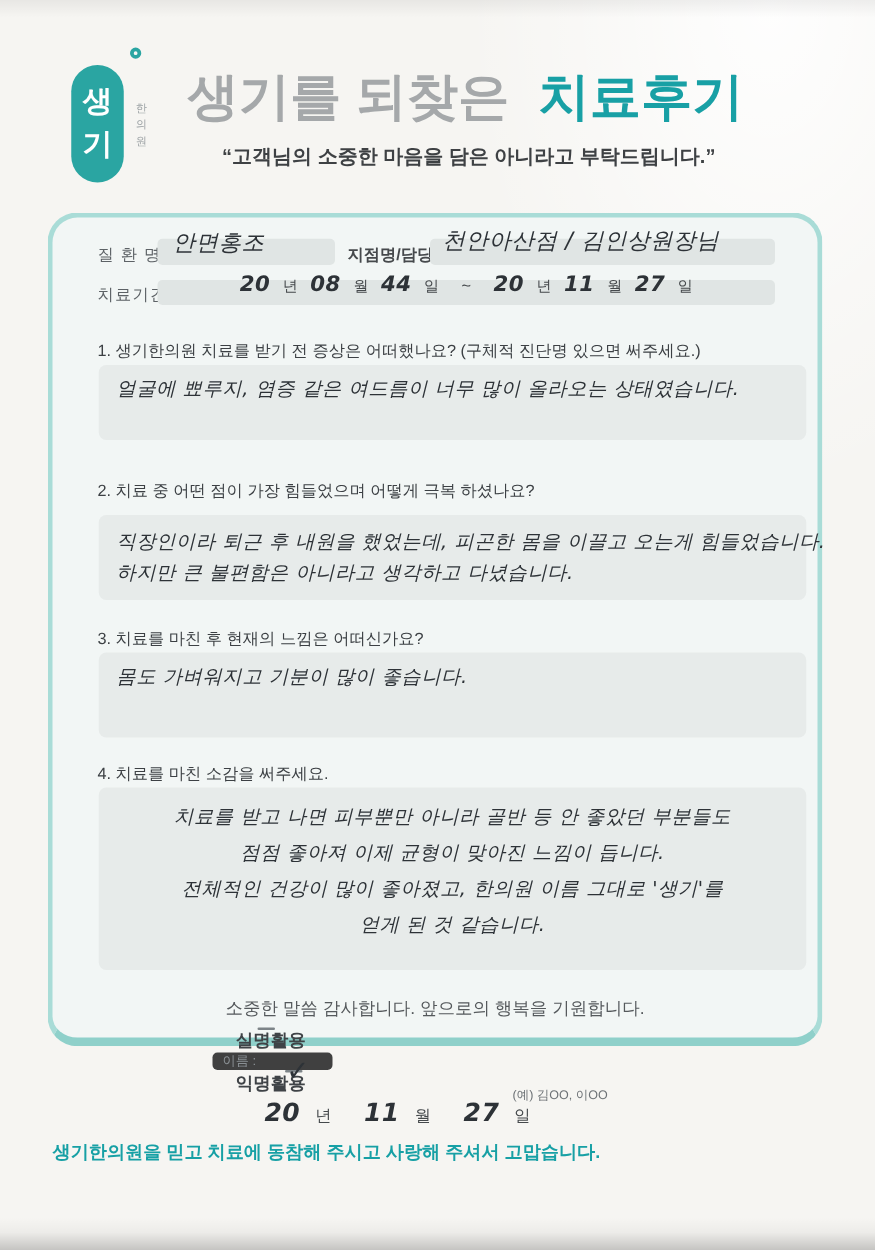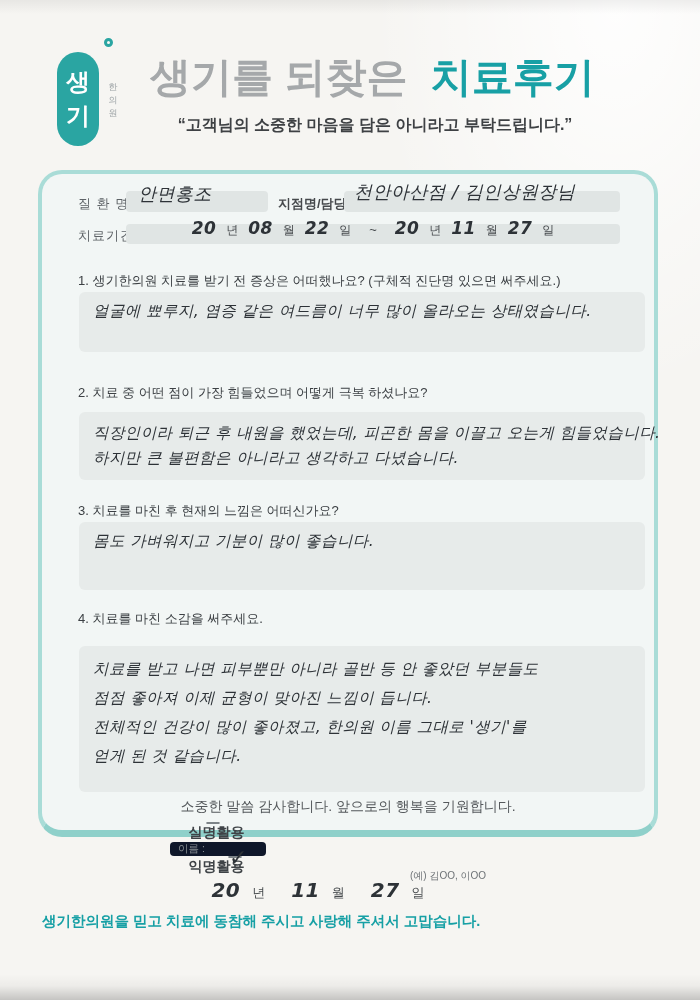--- a/index.html
+++ b/index.html
@@ -77,21 +77,21 @@
 
   .consent-row {
     position:absolute; left:118px; top:648px; height:24px;
     display:flex; align-items:center;flex-direction:column;
   }
   .checkbox { width:14px; height:14px; border:1.6px solid #7d8488;
               border-radius:2px; position:relative; background:transparent; }
   .checkmark { position:absolute; left:0px; top:-12px; font-size:22px;
                font-weight:bold; }
   .consent-label { font-size:14px; font-weight:bold; color:#3f4347; margin:0 0 0 7px; }
-  .name-box { width:96px; height:21px; background:#0f172a; border-radius:4px;
+  .name-box { width:96px; height:21px; background:#404040; border-radius:4px;
               margin-left:10px; display:flex; align-items:center; padding-left:8px; }
   .name-box-label { font-size:10.5px; color:#8a9094; }
   .anon-box { width:86px; height:21px; background:#dfe4e3; border-radius:4px;
               margin-left:12px; }
   .example { position:absolute; left:368px; top:695px; font-size:10px; color:#6d7276; }
 
   .date-row {
     position:absolute; left:0; right:60px; top:704px;
     display:flex; align-items:baseline; justify-content:center; gap:12px;
   }
@@ -132,21 +132,21 @@
     <div class="field" style="left:302px; top:17px; width:276px;"></div>
     <div class="hw hw-val" style="left:312px; top:6px;">천안아산점 / 김인상원장님</div>
 
     <div class="lbl" style="left:36px; top:53px;">치료기간</div>
     <div class="bar" style="left:84px; top:50px; width:494px;"></div>
     <div class="period-row">
       <span class="hw hw-num">20</span>
       <span class="unit">년</span>
       <span class="hw hw-num">08</span>
       <span class="unit">월</span>
-      <span class="hw hw-num">22</span>
+      <span class="hw hw-num">44</span>
       <span class="unit">일</span>
       <span class="tilde">~</span>
       <span class="hw hw-num">20</span>
       <span class="unit">년</span>
       <span class="hw hw-num">11</span>
       <span class="unit">월</span>
       <span class="hw hw-num">27</span>
       <span class="unit">일</span>
     </div>
 
@@ -160,21 +160,21 @@
       <div class="hw q-line" style="line-height:25px;">직장인이라 퇴근 후 내원을 했었는데, 피곤한 몸을 이끌고 오는게 힘들었습니다.</div>
       <div class="hw q-line" style="line-height:25px;">하지만 큰 불편함은 아니라고 생각하고 다녔습니다.</div>
     </div>
 
     <div class="q-text" style="top:328px;">3. 치료를 마친 후 현재의 느낌은 어떠신가요?</div>
     <div class="q-box" style="top:348px; height:68px;">
       <div class="hw q-line">몸도 가벼워지고 기분이 많이 좋습니다.</div>
     </div>
 
     <div class="q-text" style="top:436px;">4. 치료를 마친 소감을 써주세요.</div>
-    <div class="q-box" style="top:472px; height:146px;">
+    <div class="q-box" style="top:456px; height:146px;text-align:center;">
       <div class="hw q-line" style="line-height:29px;">치료를 받고 나면 피부뿐만 아니라 골반 등 안 좋았던 부분들도</div>
       <div class="hw q-line" style="line-height:29px;">점점 좋아져 이제 균형이 맞아진 느낌이 듭니다.</div>
       <div class="hw q-line" style="line-height:29px;">전체적인 건강이 많이 좋아졌고, 한의원 이름 그대로 '생기'를</div>
       <div class="hw q-line" style="line-height:29px;font-style:italic;">얻게 된 것 같습니다.</div>
     </div>
 
     <div class="thanks" style="top:624px;">소중한 말씀 감사합니다. 앞으로의 행복을 기원합니다.</div>
 
     <div class="consent-row">
       <span class="checkbox"></span>

